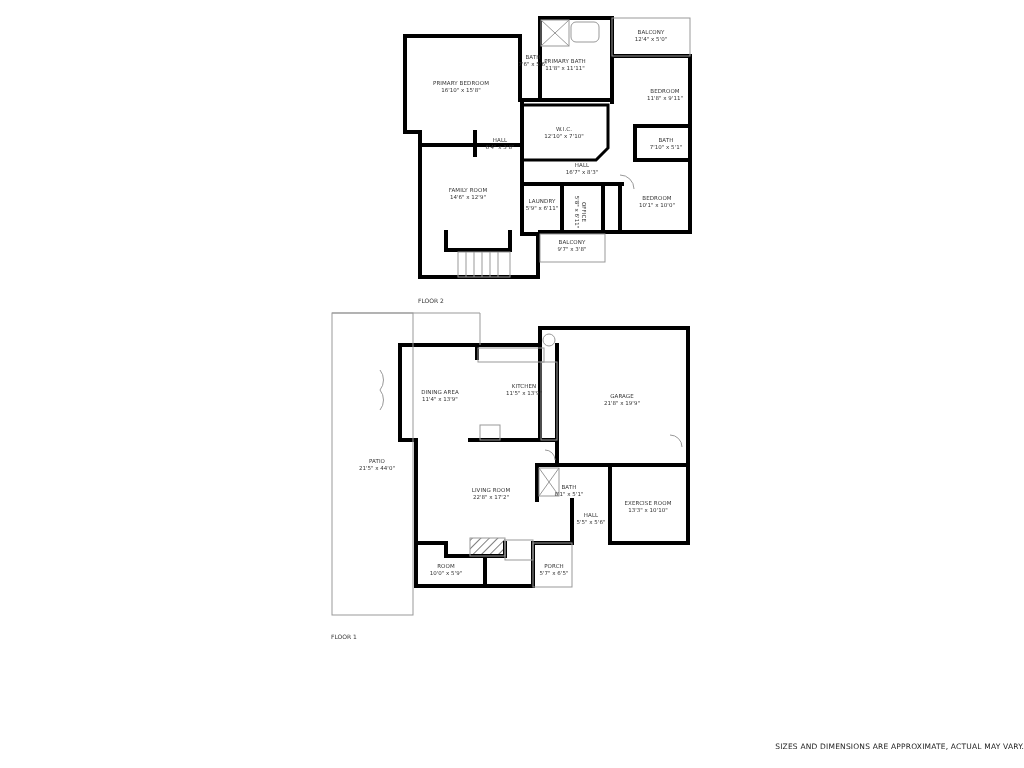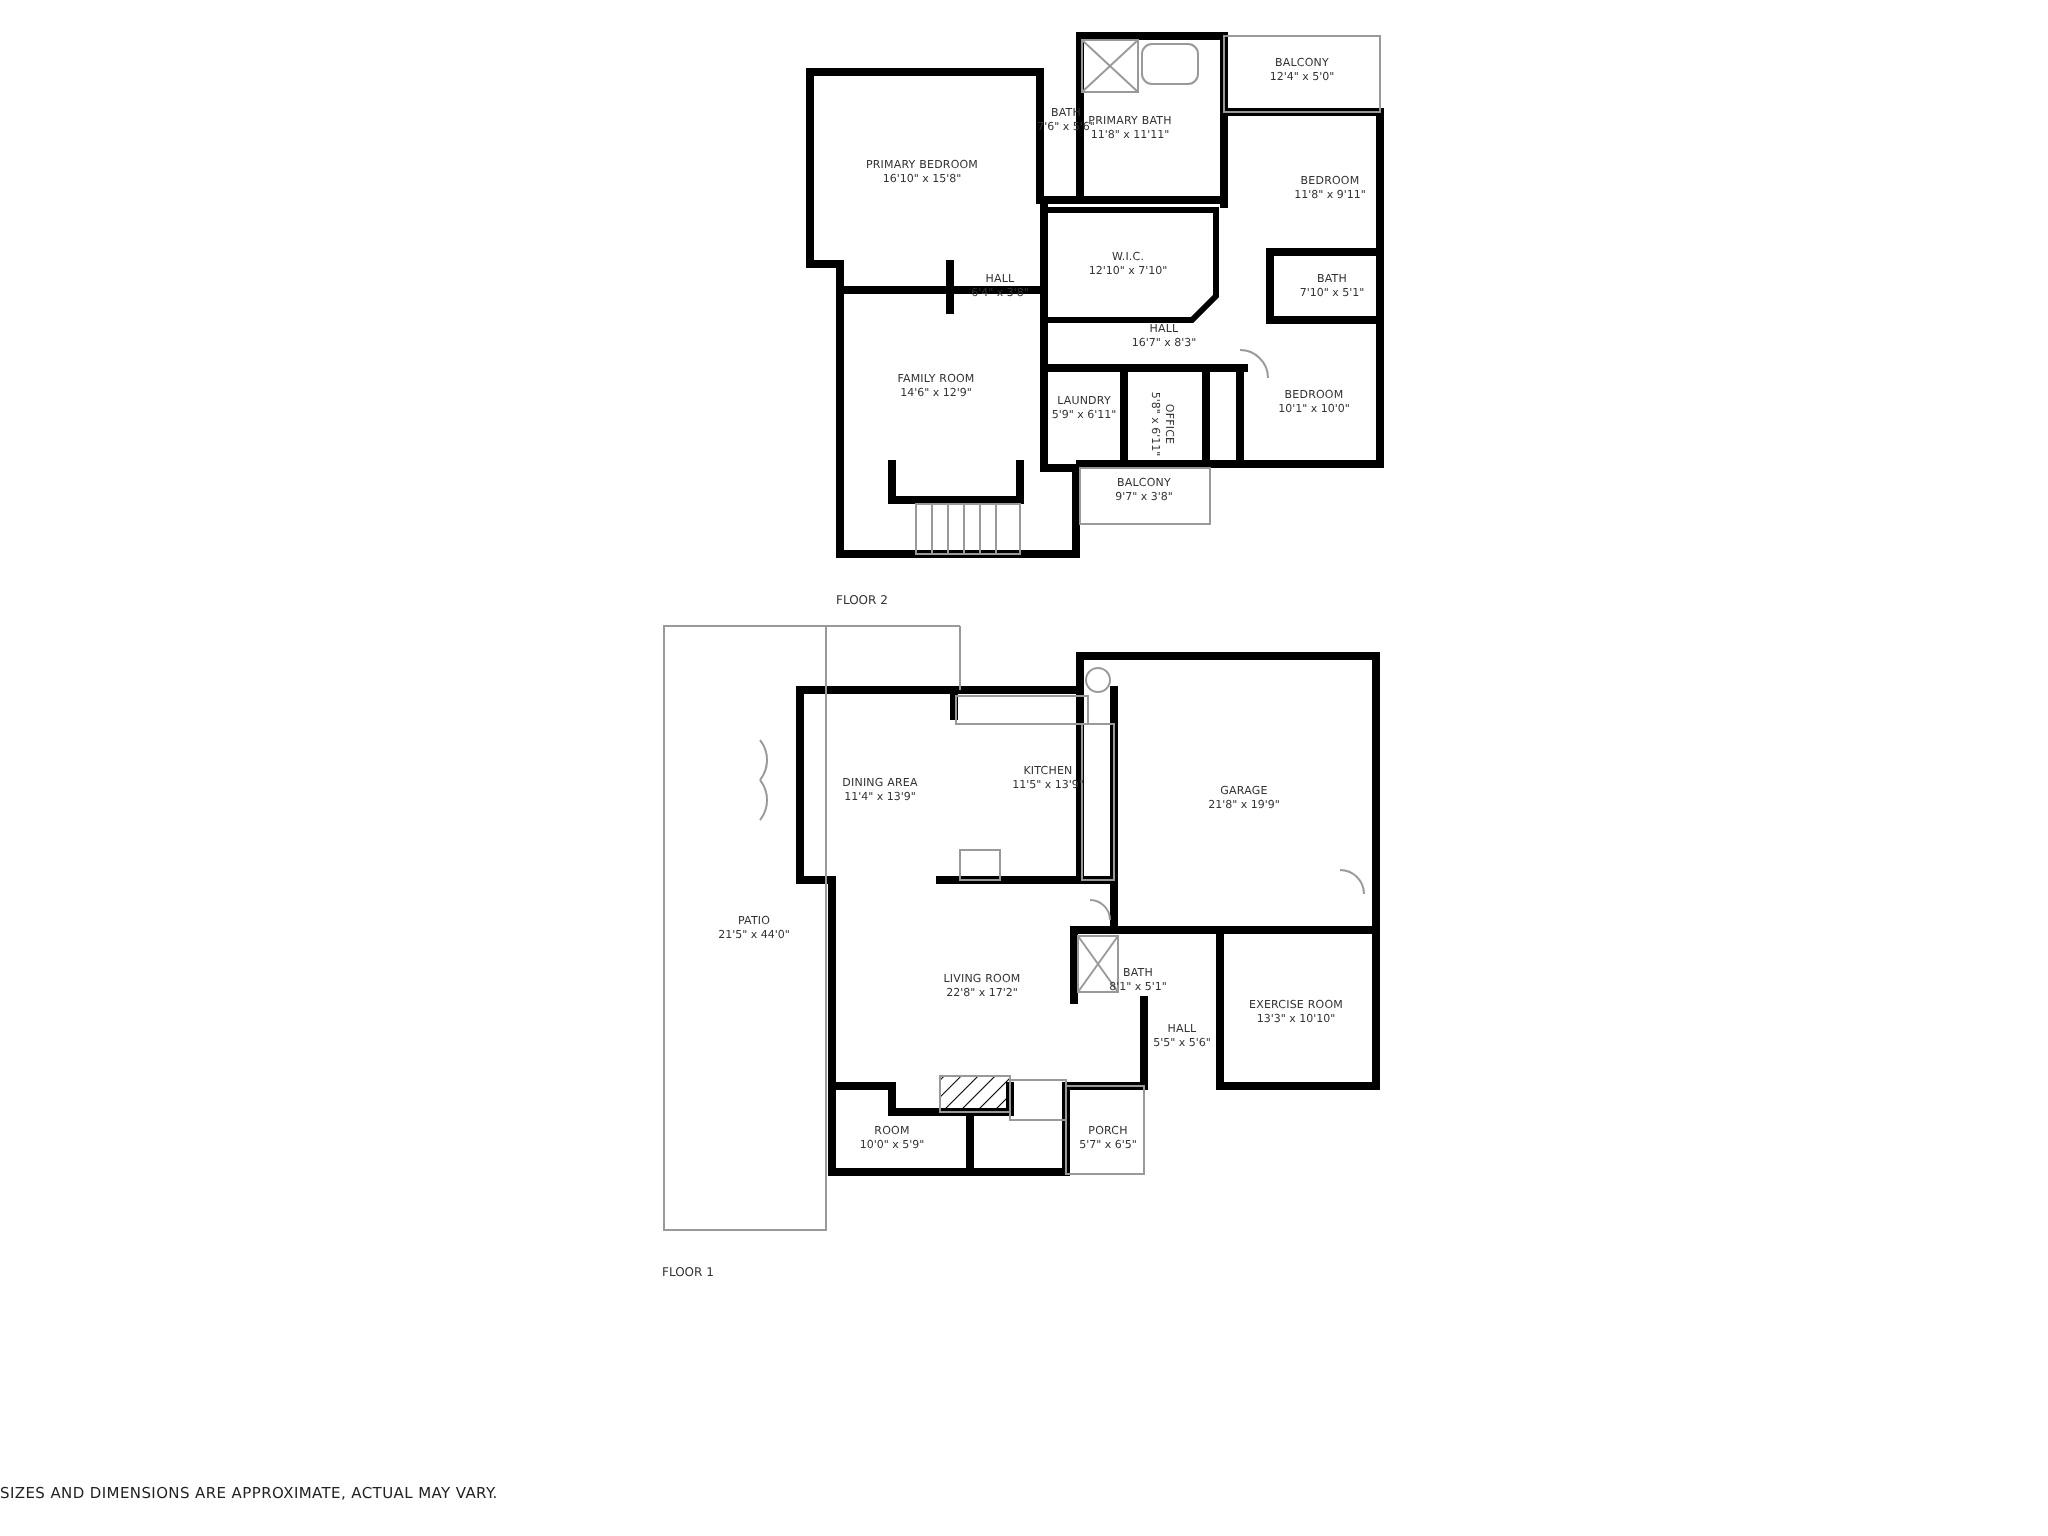--- a/index.html
+++ b/index.html
@@ -2,21 +2,21 @@
 <html><head>
 <meta charset="utf-8">
 <style>
   html,body{margin:0;padding:0;background:#ffffff;}
   body{width:1024px;height:768px;position:relative;overflow:hidden;font-family:"DejaVu Sans",sans-serif;}
   svg{position:absolute;left:0;top:0;}
   .lbl{position:absolute;text-align:center;font-size:5.5px;line-height:7px;color:#333;white-space:nowrap;transform:translateX(-50%);}
   .lbl .n{display:block;letter-spacing:0.1px;}
   .lbl .d{display:block;}
   .floor-label{position:absolute;font-size:6px;color:#333;}
-  .disclaimer{position:absolute;left:0;width:1024px;top:742px;text-align:left;font-size:7.5px;color:#222;letter-spacing:0.2px;}
+  .disclaimer{position:absolute;left:0;width:1024px;top:742px;text-align:right;font-size:7.5px;color:#222;letter-spacing:0.2px;}
 </style>
 </head>
 <body>
 
 <svg width="1024" height="768" viewBox="0 0 1024 768">
   <g stroke="#000" stroke-width="4" fill="none" stroke-linecap="square">
 
     <polyline points="405,36 520,36 520,100 540,100 540,18 612,18"></polyline>
     <polyline points="612,18 612,56 690,56 690,232 620,232"></polyline>
     <polyline points="405,36 405,132 420,132 420,277 538,277 538,234 522,234"></polyline>

